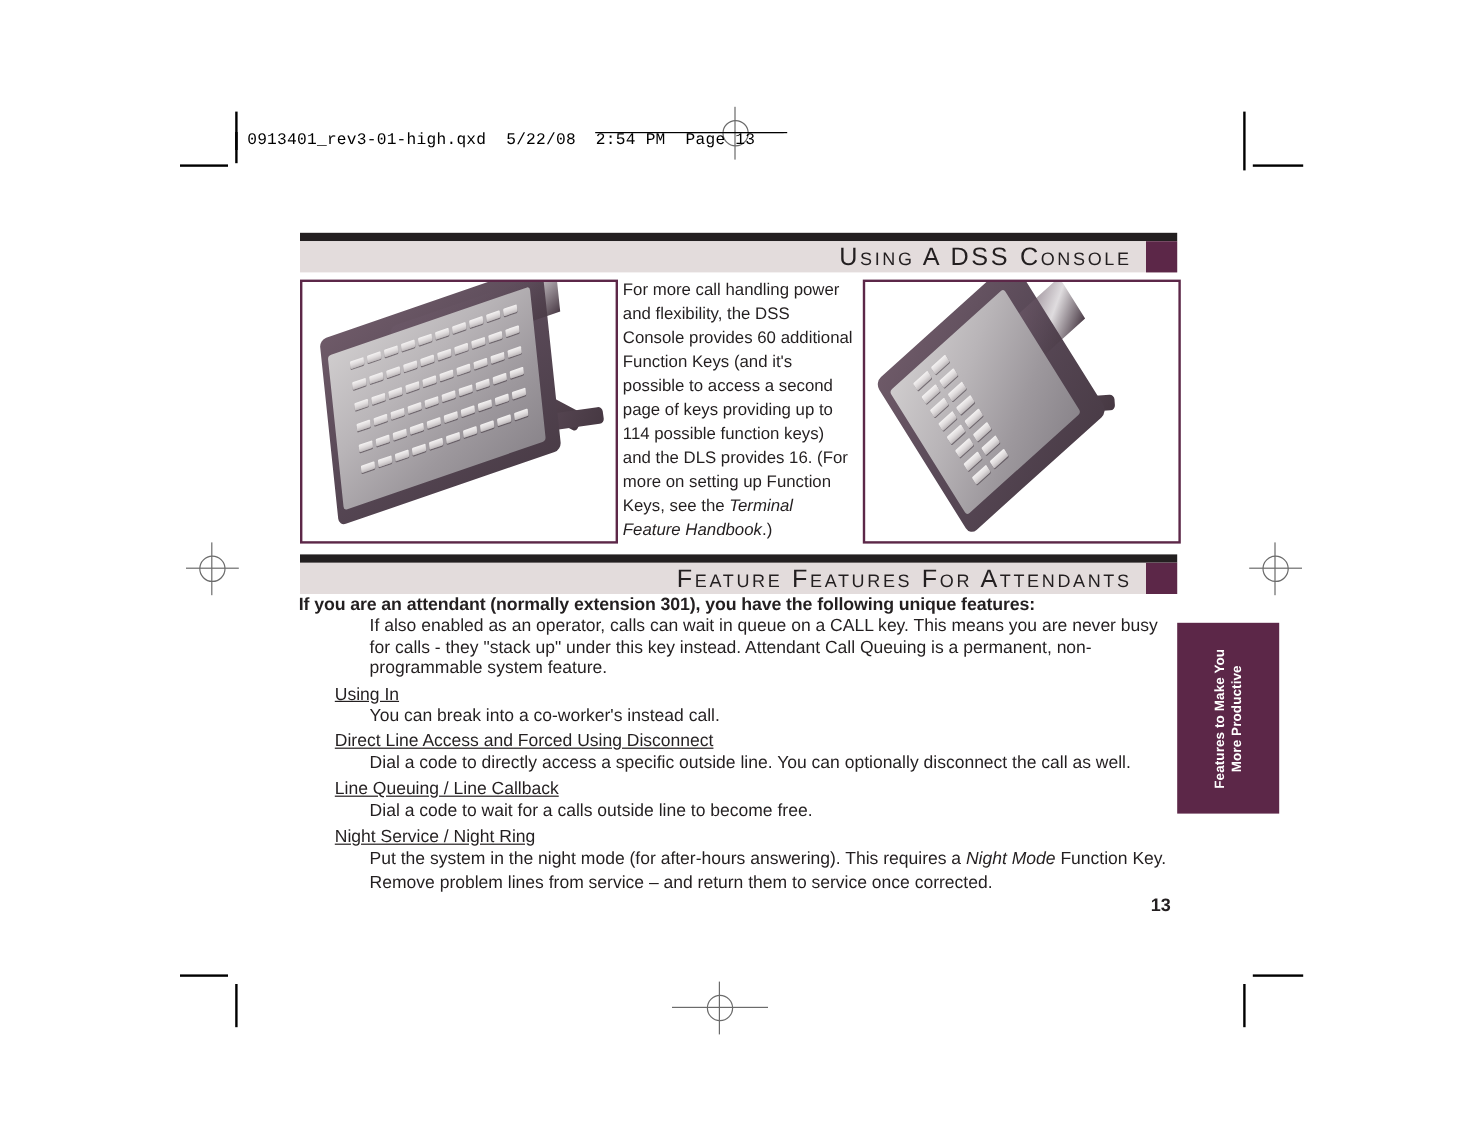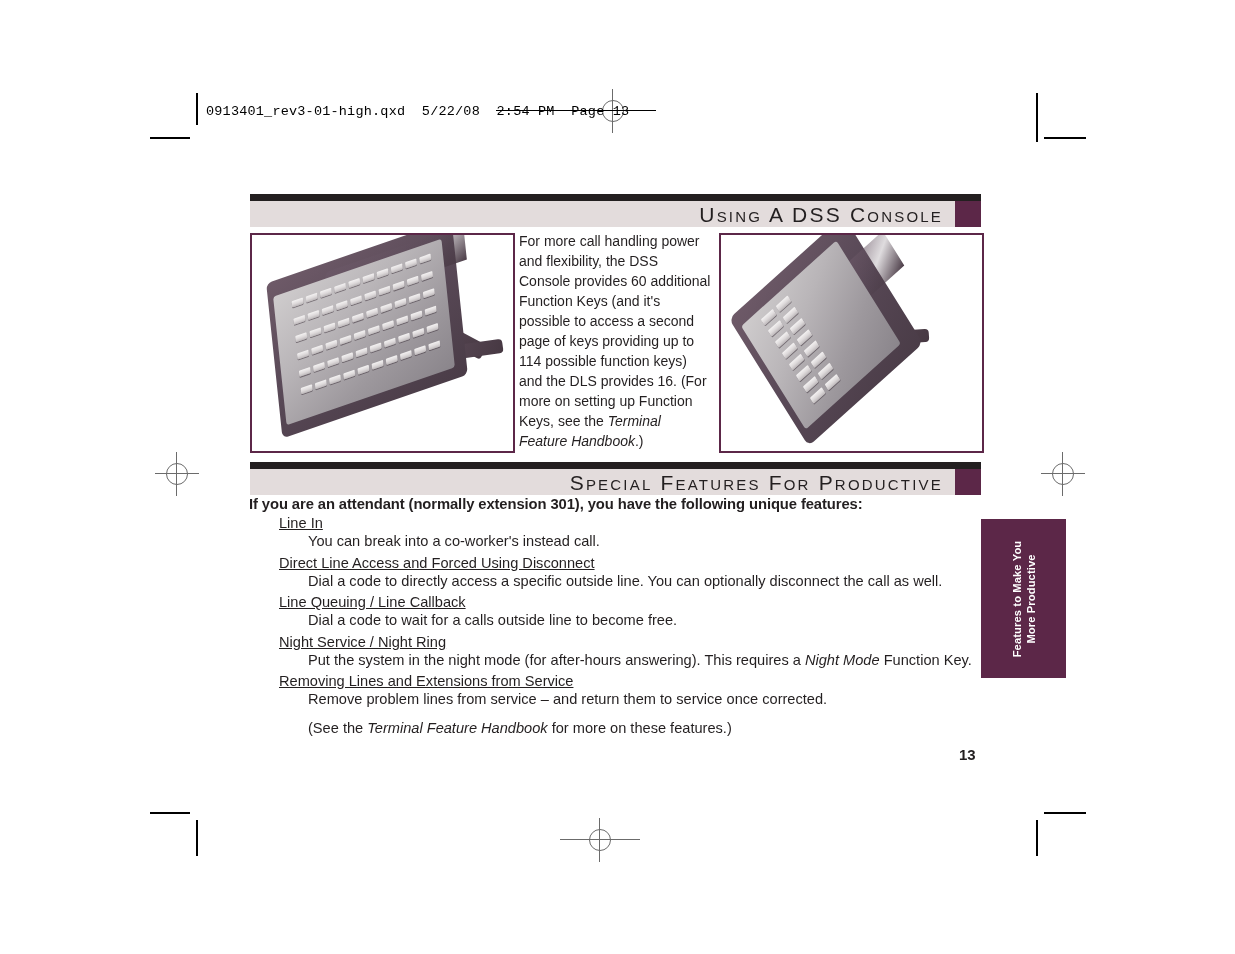--- a/index.html
+++ b/index.html
@@ -31,22 +31,22 @@
   }
   .regmark .cross-v {
     position: absolute; left: 21px; top: 0; width: 1px; height: 44px; background: #6b6b6b;
   }
   .regmark.wide { width: 80px; }
   .regmark.wide .cross-h { width: 80px; left: -18px; }
 
   
   .qxd-bar {
     position: absolute;
-    left: 196px; top: 93px;
-    display: flex; align-items: flex-end;
+    left: 196px; top: 110px;
+    display: flex; align-items: flex-start;
   }
   .qxd-rule {
     width: 2px; height: 26px; background: #000; margin-right: 8px;
   }
   .qxd-text {
     font-family: "Liberation Mono", "DejaVu Sans Mono", monospace;
     font-size: 13.5px;
     letter-spacing: 0.2px;
     white-space: pre;
     color: #000;
@@ -383,58 +383,57 @@
         <div class="key" style="left:6px;  top:93px; width:16px; height:7px;"></div>
         <div class="key" style="left:26px; top:93px; width:16px; height:7px;"></div>
       </div>
     </div>
   </div>
 </div>
 
 <div class="section-bar" style="top:462px;">
   <div class="topline"></div>
   <div class="bar-body">
-    <div class="bar-title">Special Features For Productive</div>
+    <div class="bar-title">Feature Features For Attendants</div>
     <div class="bar-cap"></div>
   </div>
 </div>
 
 <div class="lead">If you are an attendant (normally extension 301), you have the following unique features:</div>
 
 <div class="feature-list">
 
   <div>
-  </div>
-
-  <div>
-    <div class="feat-title">Line In</div>
+    <div class="feat-desc">If also enabled as an operator, calls can wait in queue on a CALL key. This means you are never busy for calls - they "stack up" under this key instead. Attendant Call Queuing is a permanent, non-programmable system feature.</div>
+  </div>
+
+  <div>
+    <div class="feat-title">Using In</div>
     <div class="feat-desc">You can break into a co-worker's instead call.</div>
   </div>
 
   <div>
     <div class="feat-title">Direct Line Access and Forced Using Disconnect</div>
     <div class="feat-desc">Dial a code to directly access a specific outside line. You can optionally disconnect the call as well.</div>
   </div>
 
   <div>
     <div class="feat-title">Line Queuing / Line Callback</div>
     <div class="feat-desc">Dial a code to wait for a calls outside line to become free.</div>
   </div>
 
   <div>
     <div class="feat-title">Night Service / Night Ring</div>
     <div class="feat-desc"><span>Put the system in the night mode (for after-hours answering). This requires a </span><i>Night Mode</i><span> Function Key.</span></div>
   </div>
 
   <div>
-    <div class="feat-title">Removing Lines and Extensions from Service</div>
     <div class="feat-desc">Remove problem lines from service – and return them to service once corrected.</div>
   </div>
 
-  <div class="note-line"><span>(See the </span><i>Terminal Feature Handbook</i><span> for more on these features.)</span></div>
 </div>
 
 <div class="side-tab">
   <div class="tab-text">
     <span>Features to Make You</span><br>
     <span>More Productive</span>
   </div>
 </div>
 
 <div class="page-num">13</div>

